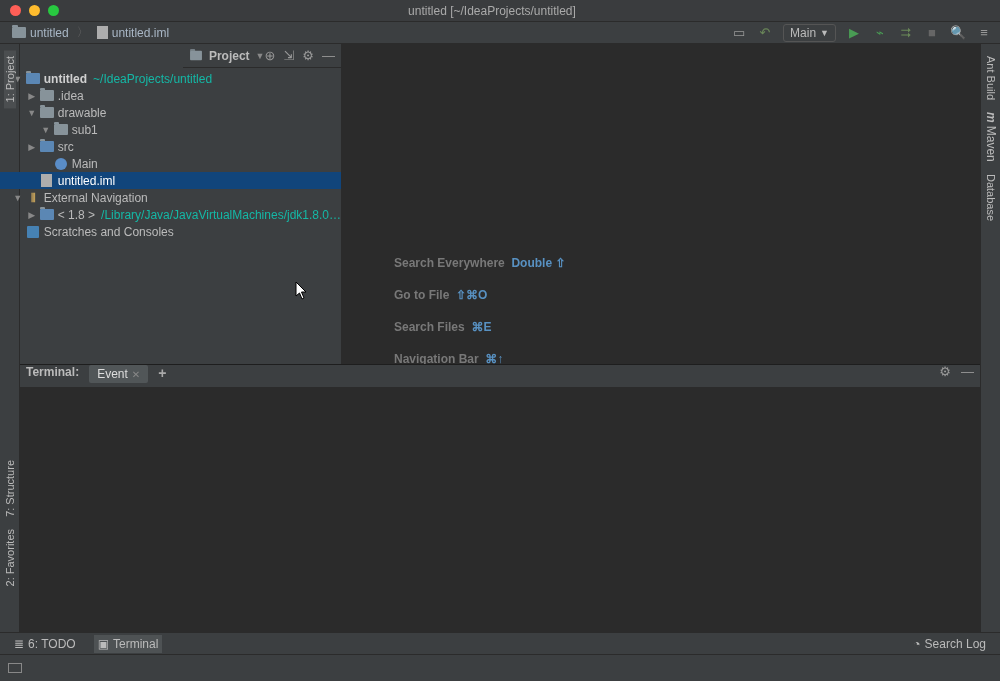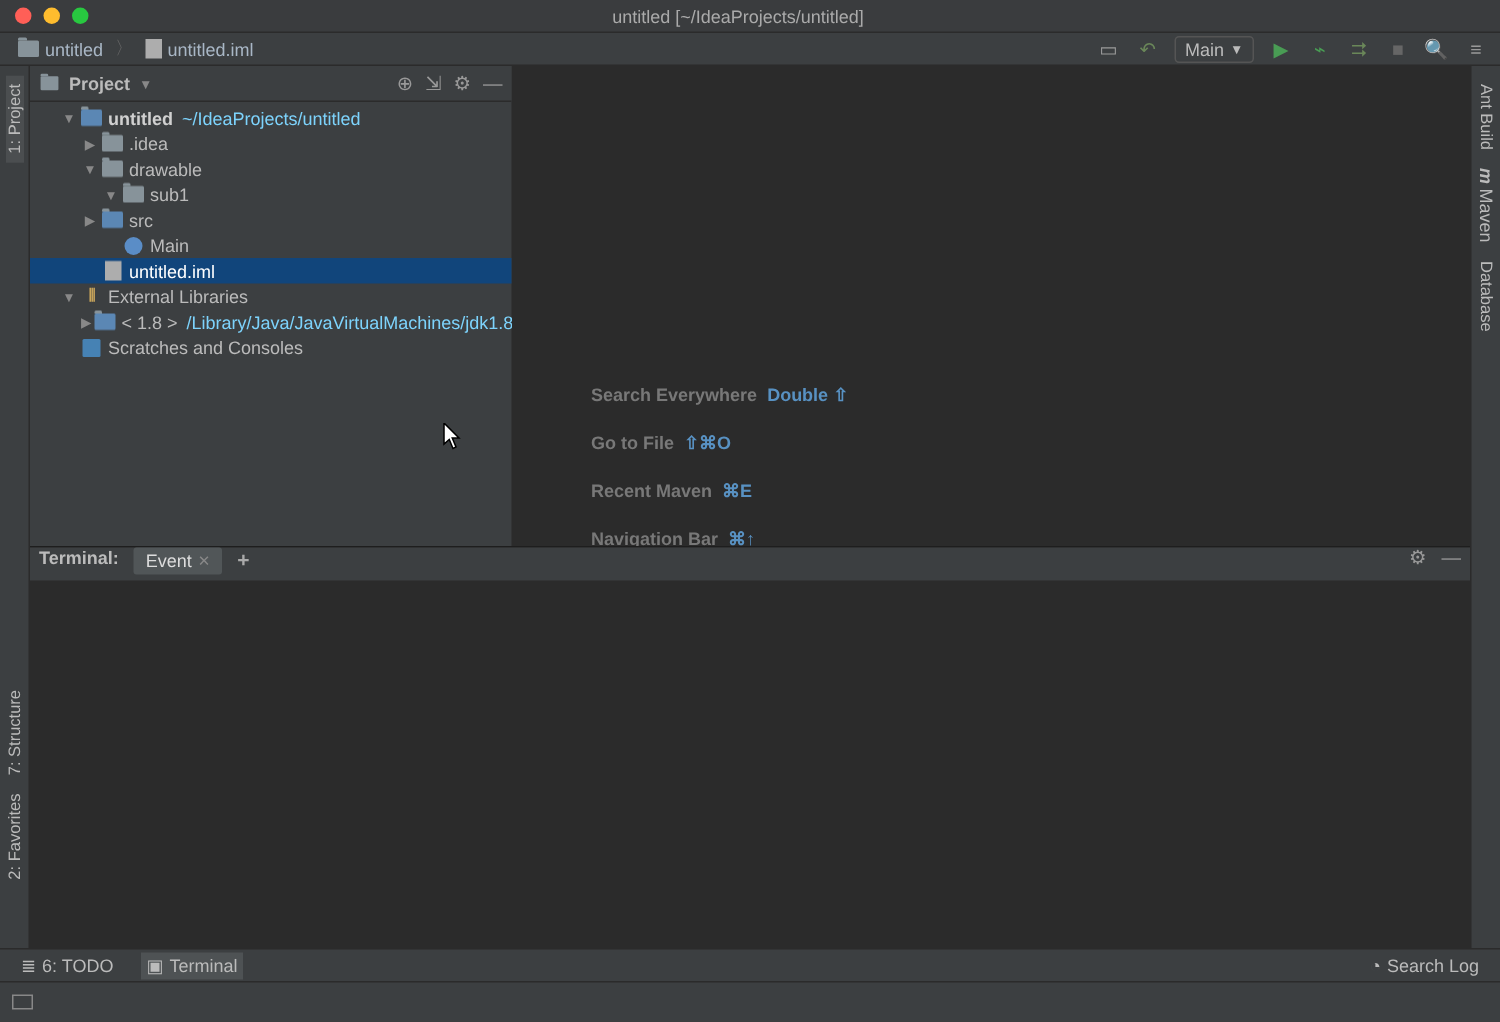--- a/index.html
+++ b/index.html
@@ -29,32 +29,32 @@
 
 
 .main { display:flex; height: calc(100% - 44px - 22px - 27px); }
 .left-stripe { width: 20px; background:#3c3f41; border-right:1px solid #2b2b2b; display:flex; flex-direction:column; align-items:center; padding-top:6px;}
 .left-stripe .vtext { writing-mode: vertical-rl; transform: rotate(180deg); font-size:11px; color:#bbb; padding:6px 0; cursor:pointer;}
 .left-stripe .vtext.sel { background:#4b4e50; }
 .right-stripe { width: 20px; background:#3c3f41; border-left:1px solid #2b2b2b; display:flex; flex-direction:column; align-items:center; padding-top:6px;}
 .right-stripe .vtext { writing-mode: vertical-rl; font-size:11px; color:#bbb; padding:6px 0; cursor:pointer;}
 
 
-.project-panel { width: 322px; background:#3c3f41; border-right:1px solid #2b2b2b; display:flex; flex-direction:column;}
+.project-panel { width: 322px; background:#3c3f41; border-right:1px solid #2b2b2b; display:flex; flex-direction:column;align-items:flex-end;}
 .panel-header { height:24px; background:#3c3f41; border-bottom:1px solid #2b2b2b; display:flex; align-items:center; justify-content:space-between; padding:0 6px;}
 .panel-title { display:flex; align-items:center; gap:6px; color:#bbb; font-weight:bold;}
 .panel-actions { display:flex; gap:8px; color:#999;}
 .tree { flex:1; overflow-y:auto; padding:2px 0;}
 .tree-row { display:flex; align-items:center; height:17px; padding-left:6px; white-space:nowrap; color:#bbbbbb;}
 .tree-row.selected { background:#2f65ca22; background:#0d293e; background:#2f4d6b; background:#1f4068; }
 .tree-row.selected { background:#11457b; color:#fff; }
 .tree-row .arrow { width:12px; text-align:center; color:#888; font-size:9px;}
 .tree-row .name { margin-left:4px;}
 .tree-row .name.bold { font-weight:bold; color:#d0d0d0;}
-.tree-row .path { color:#7dd3fc; margin-left:6px;}
+.tree-row .path { color:#14b8a6; margin-left:6px;}
 .icon-sm { width:14px; height:14px; display:inline-flex; align-items:center; justify-content:center; margin-left:2px;}
 .folder-sm { width:14px; height:11px; background:#87939a; border-radius:1px; display:inline-block; position:relative;}
 .folder-sm::before{content:"";position:absolute;top:-2px;left:0;width:5px;height:2px;background:#87939a;border-radius:1px 1px 0 0;}
 .folder-blue { background:#5b87b4;}
 .img-file { width:12px; height:12px; background:#6a8759; border-radius:1px; display:inline-block;}
 .iml-file { width:11px; height:13px; background:#adadad; display:inline-block; position:relative;}
 .class-ico { width:12px; height:12px; border-radius:50%; background:#5a8dc7; display:inline-block;}
 .lib-ico { color:#c9a55b; font-weight:bold; font-size:10px; letter-spacing:-1px;}
 .scr-ico { width:12px;height:12px;background:#4682b4;border-radius:1px;display:inline-block;}
 .scrollbar-thumb { height:4px; background:#555; width:60%; margin:2px 6px; border-radius:2px;}
@@ -202,21 +202,21 @@
           <span class="icon-sm">
             <span class="iml-file"></span>
           </span>
           <span class="name">untitled.iml</span>
         </div>
         <div class="tree-row" style="padding-left: 20px;">
           <span class="arrow">▼</span>
           <span class="icon-sm">
             <span class="lib-ico">⫼</span>
           </span>
-          <span class="name">External Libraries</span>
+          <span class="name">External Navigation</span>
         </div>
         <div class="tree-row" style="padding-left: 34px;">
           <span class="arrow">▶</span>
           <span class="icon-sm">
             <span class="folder-sm folder-blue"></span>
           </span>
           <span class="name">&lt; 1.8 &gt;</span>
           <span class="path">/Library/Java/JavaVirtualMachines/jdk1.8.0…</span>
         </div>
         <div class="tree-row" style="padding-left: 20px;">
@@ -227,21 +227,21 @@
           <span class="name">Scratches and Consoles</span>
         </div>
       </div>
     <div class="scrollbar-thumb"></div>
   </div>
 
   <div class="editor">
     <div class="tips" id="tips">
         <div class="row"><span>Search Everywhere</span>&nbsp;&nbsp;<span class="key">Double ⇧</span></div>
         <div class="row"><span>Go to File</span>&nbsp;&nbsp;<span class="key">⇧⌘O</span></div>
-        <div class="row"><span>Recent Maven</span>&nbsp;&nbsp;<span class="key">⌘E</span></div>
+        <div class="row"><span>Search Files</span>&nbsp;&nbsp;<span class="key">⌘E</span></div>
         <div class="row"><span>Navigation Bar</span>&nbsp;&nbsp;<span class="key">⌘↑</span></div>
       </div>
   </div>
 
   <div class="right-stripe">
     <div class="vtext">Ant Build</div>
     <div class="vtext"><b style="font-style:italic">m</b> <span>Maven</span></div>
     <div class="vtext">Database</div>
   </div>
 </div>

